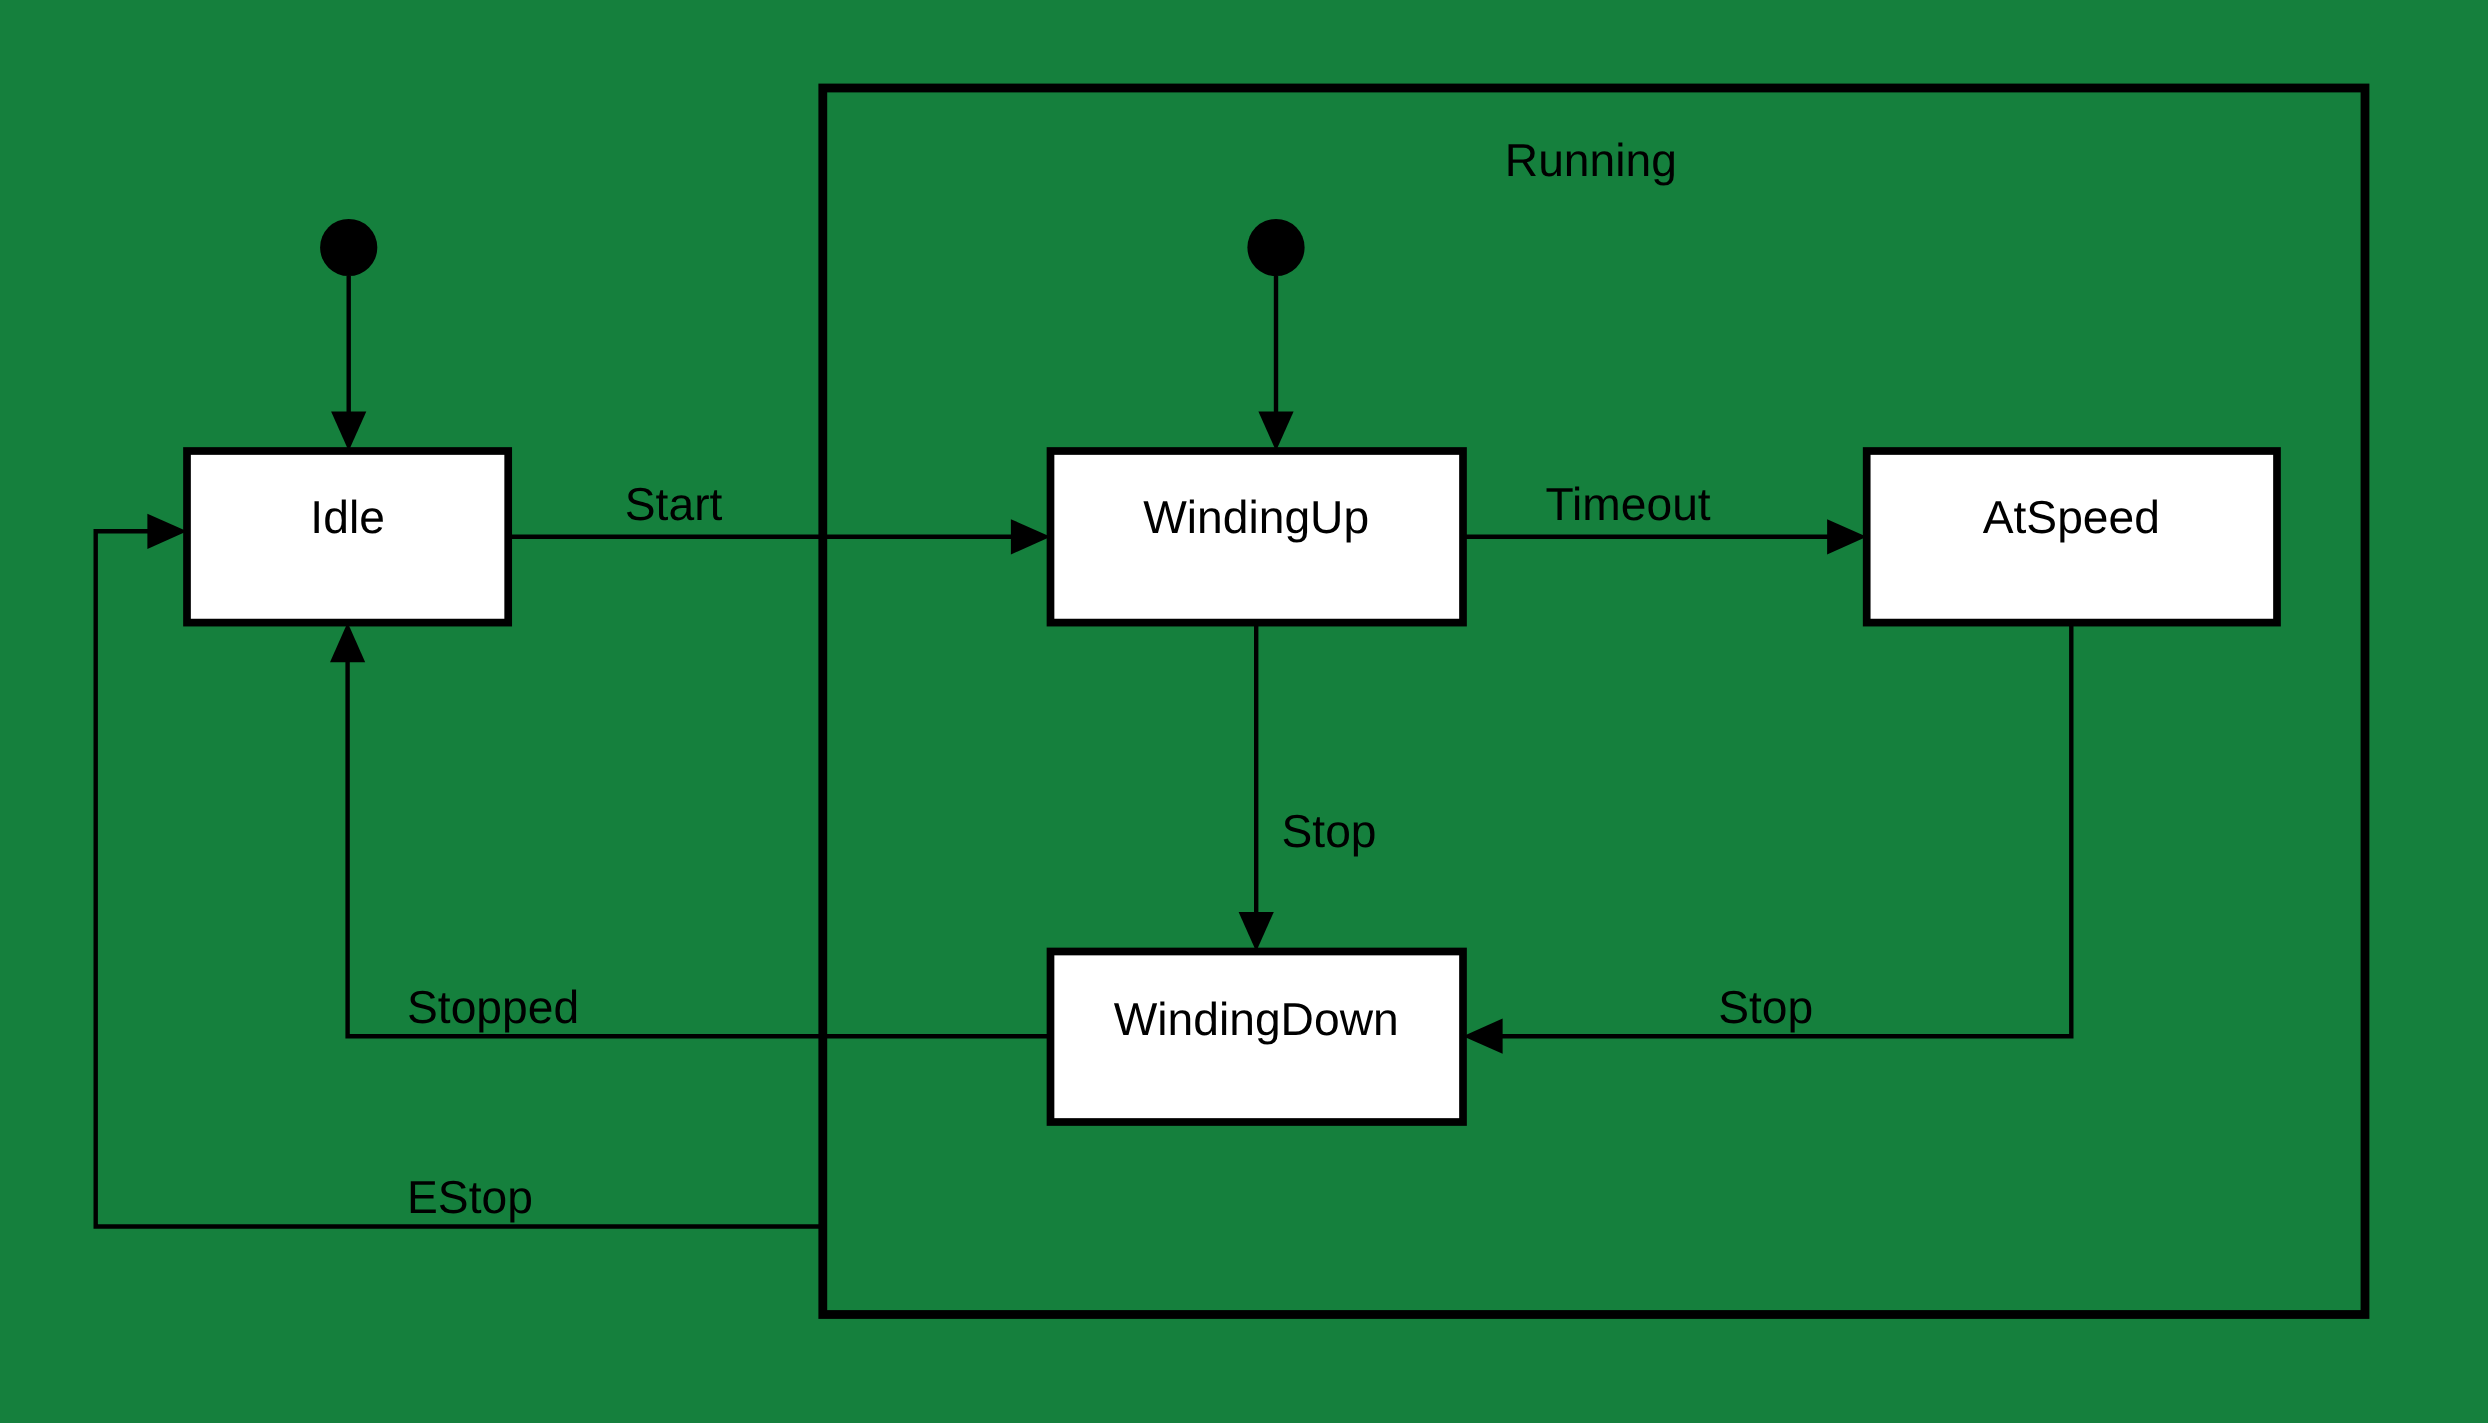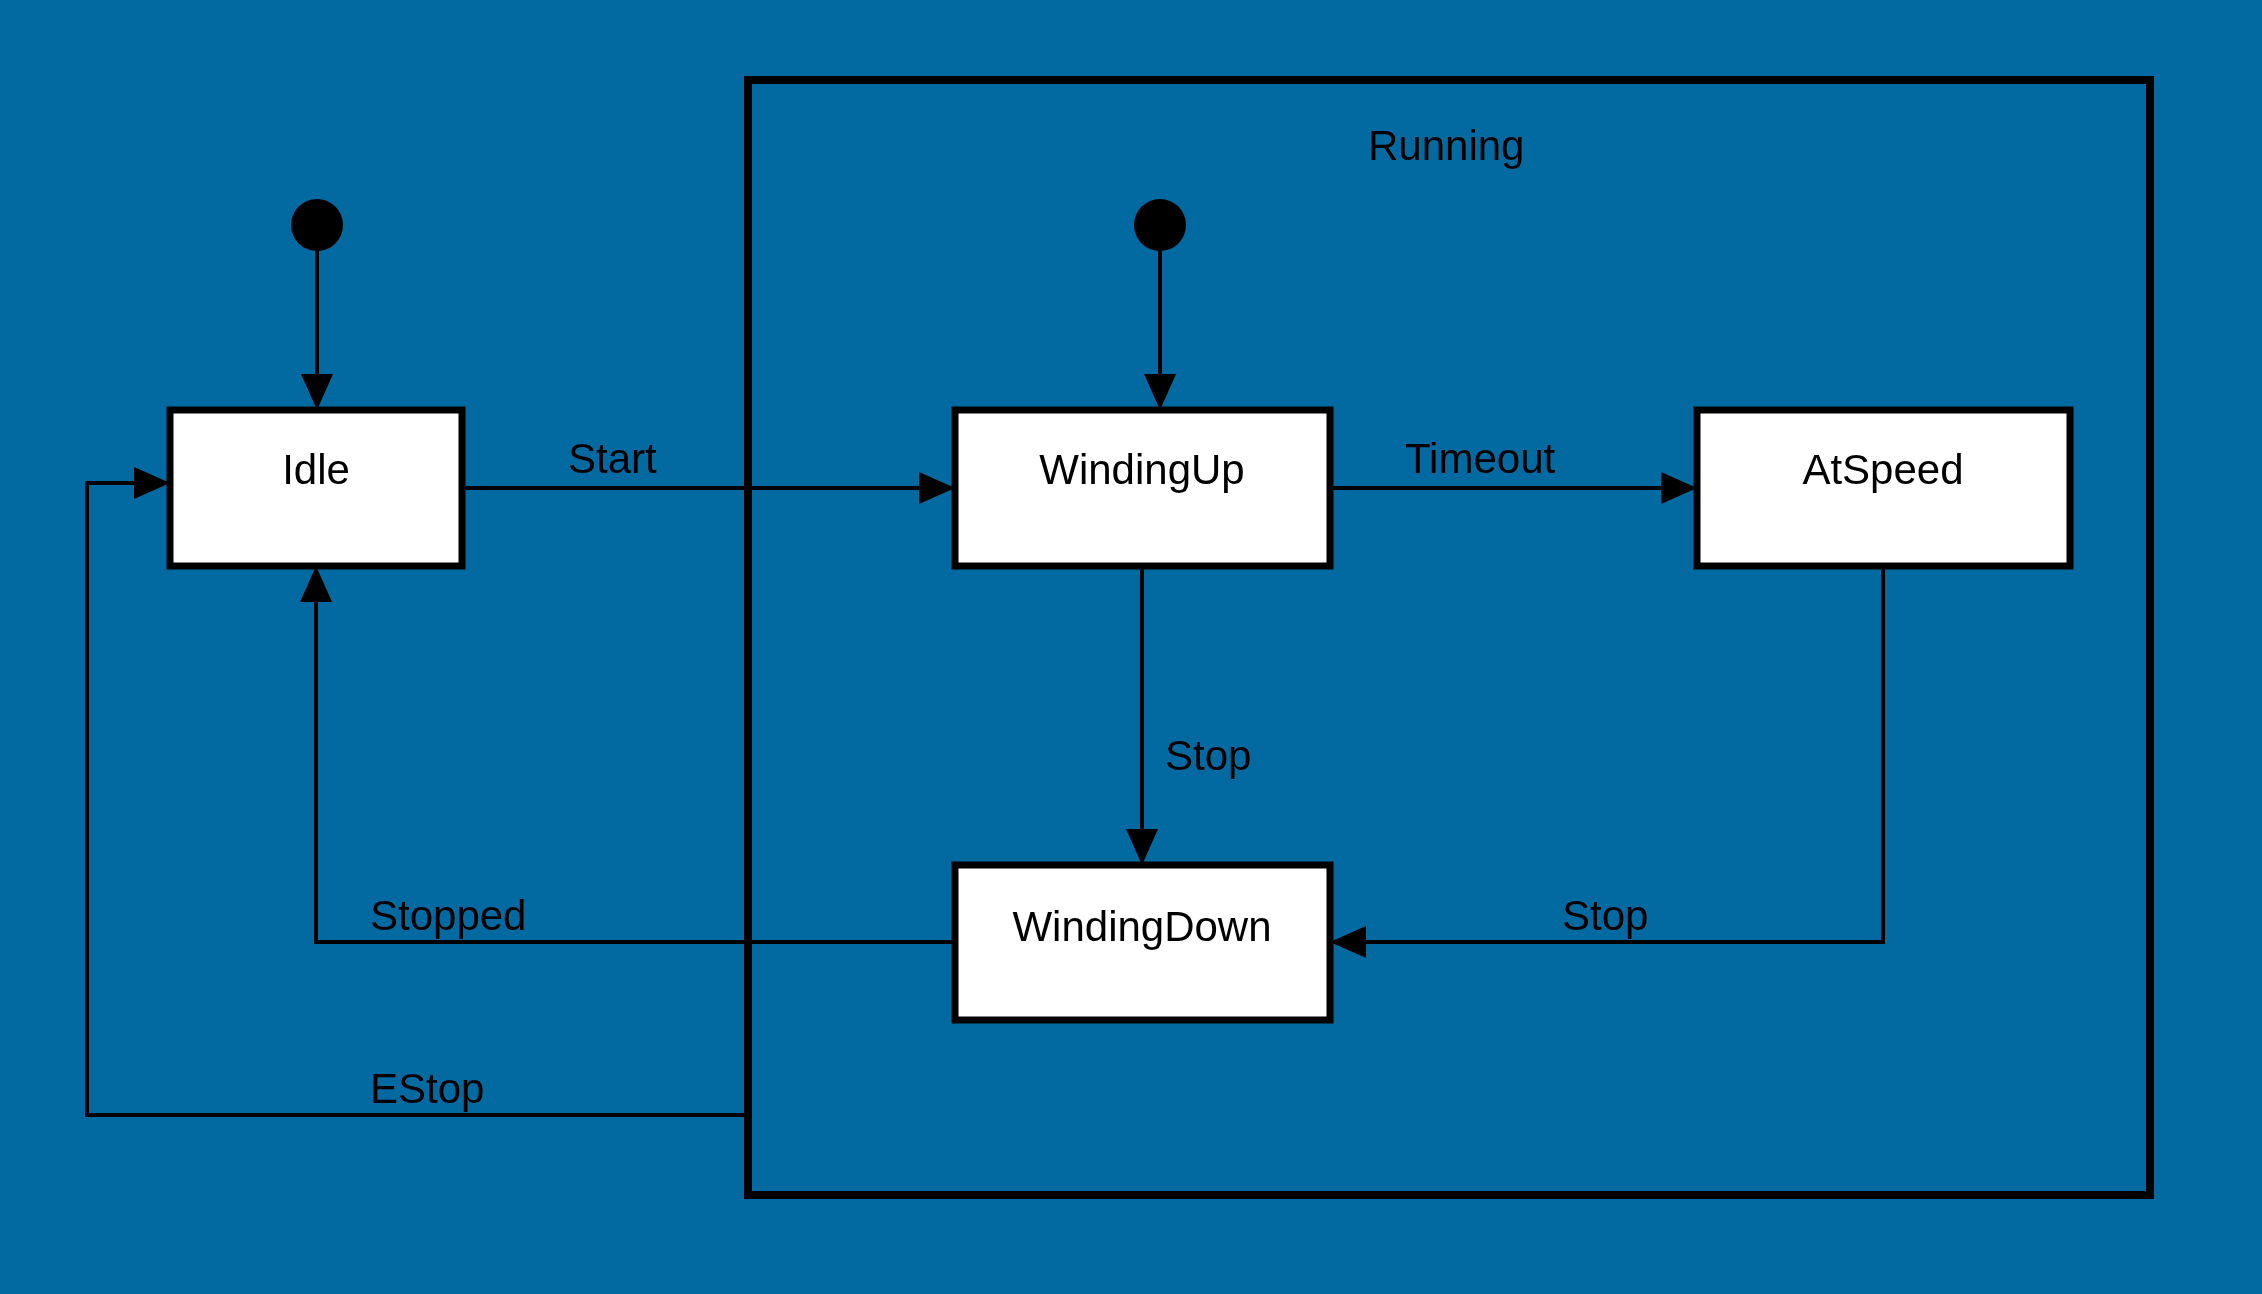--- a/index.html
+++ b/index.html
@@ -4,21 +4,21 @@
 <style>
   html, body {
     margin: 0;
     padding: 0;
     background: #ffffff;
   }
   #canvas {
     position: relative;
     width: 2262px;
     height: 1294px;
-    background: #0369a1;
+    background: #15803d;
     font-family: "Liberation Sans", sans-serif;
     overflow: hidden;
   }
   #diagram-svg {
     position: absolute;
     top: 0;
     left: 0;
     width: 2262px;
     height: 1294px;
   }

